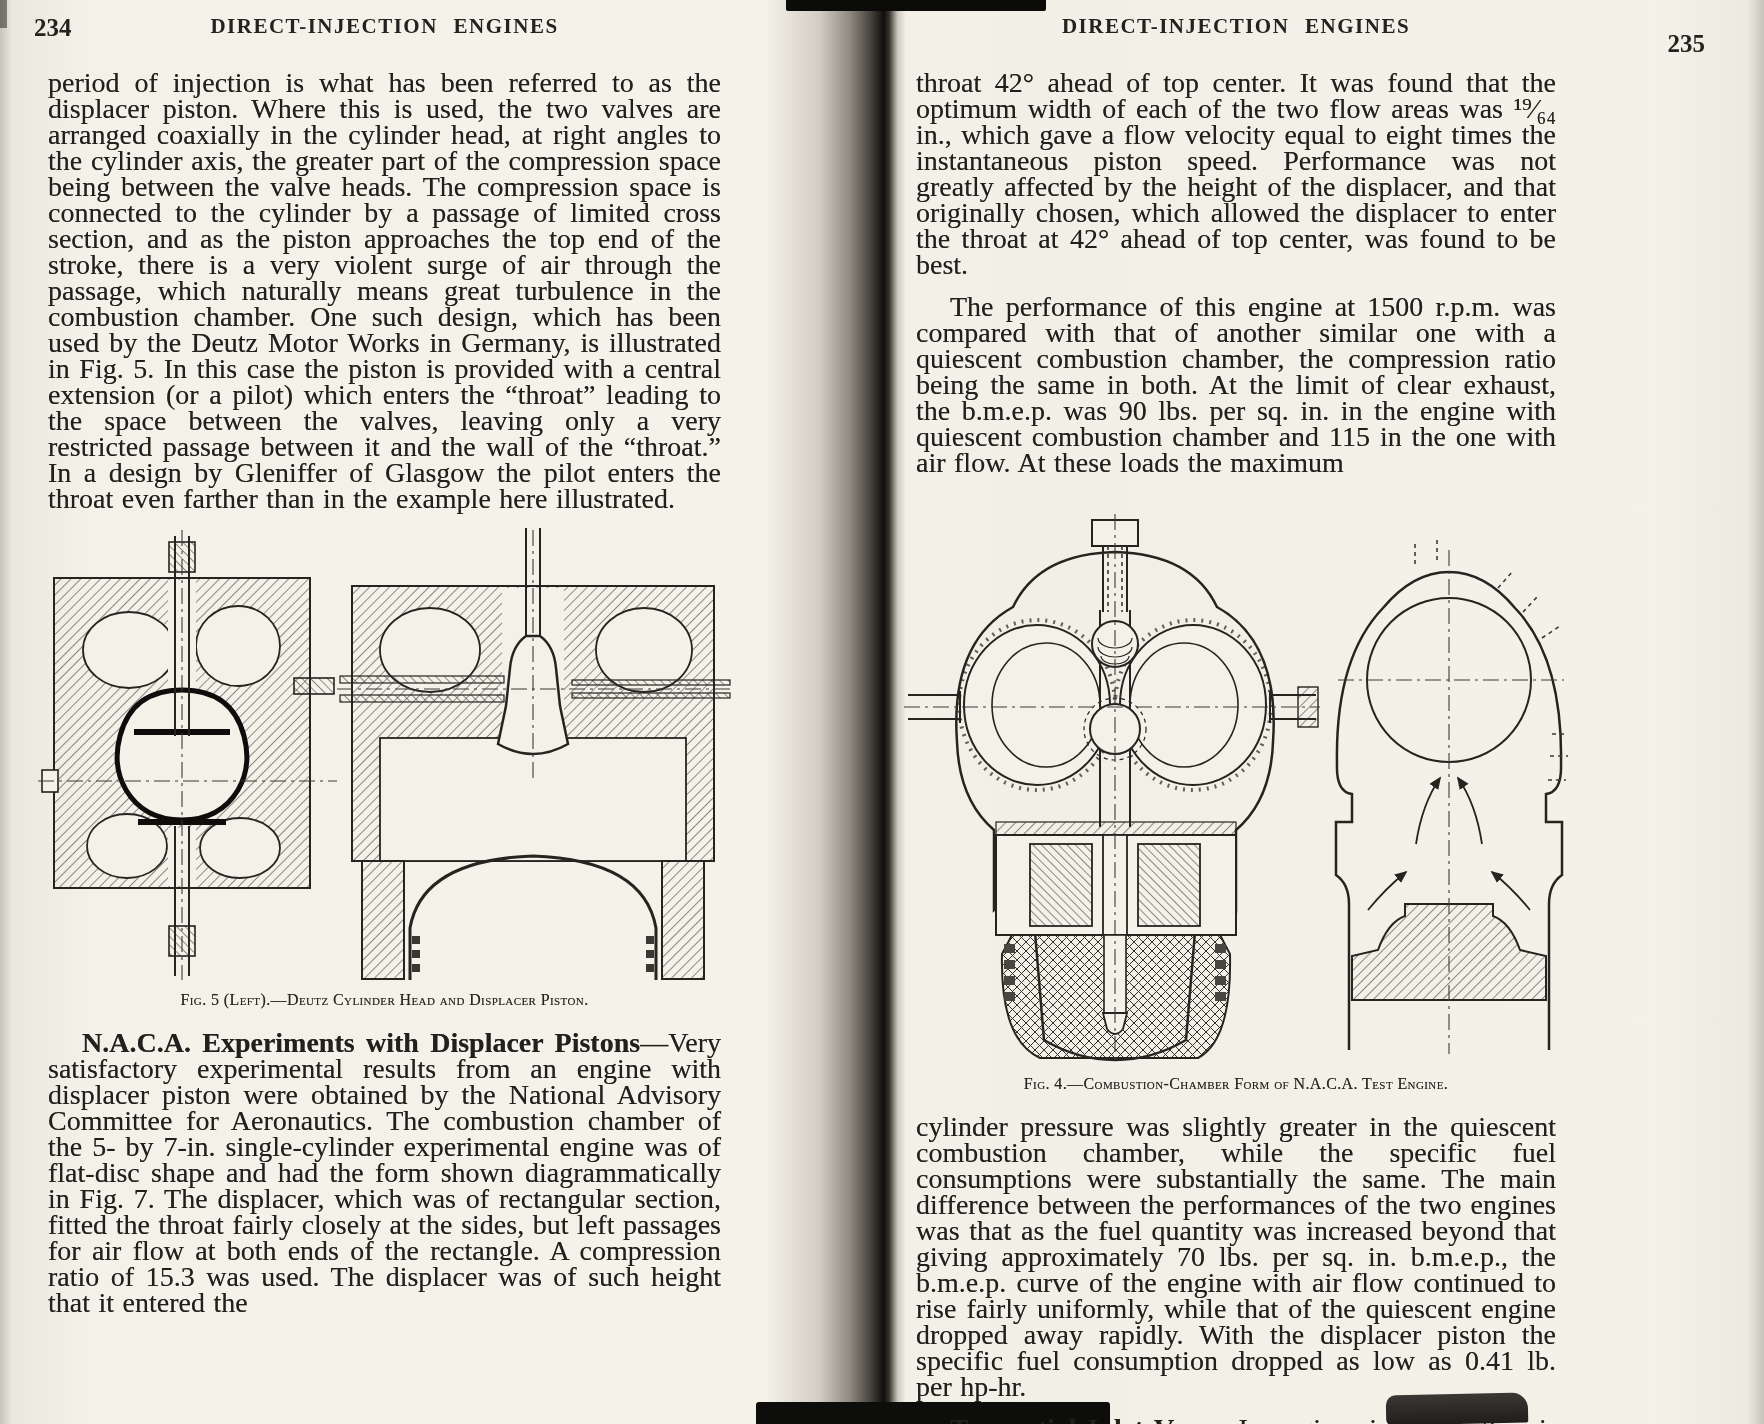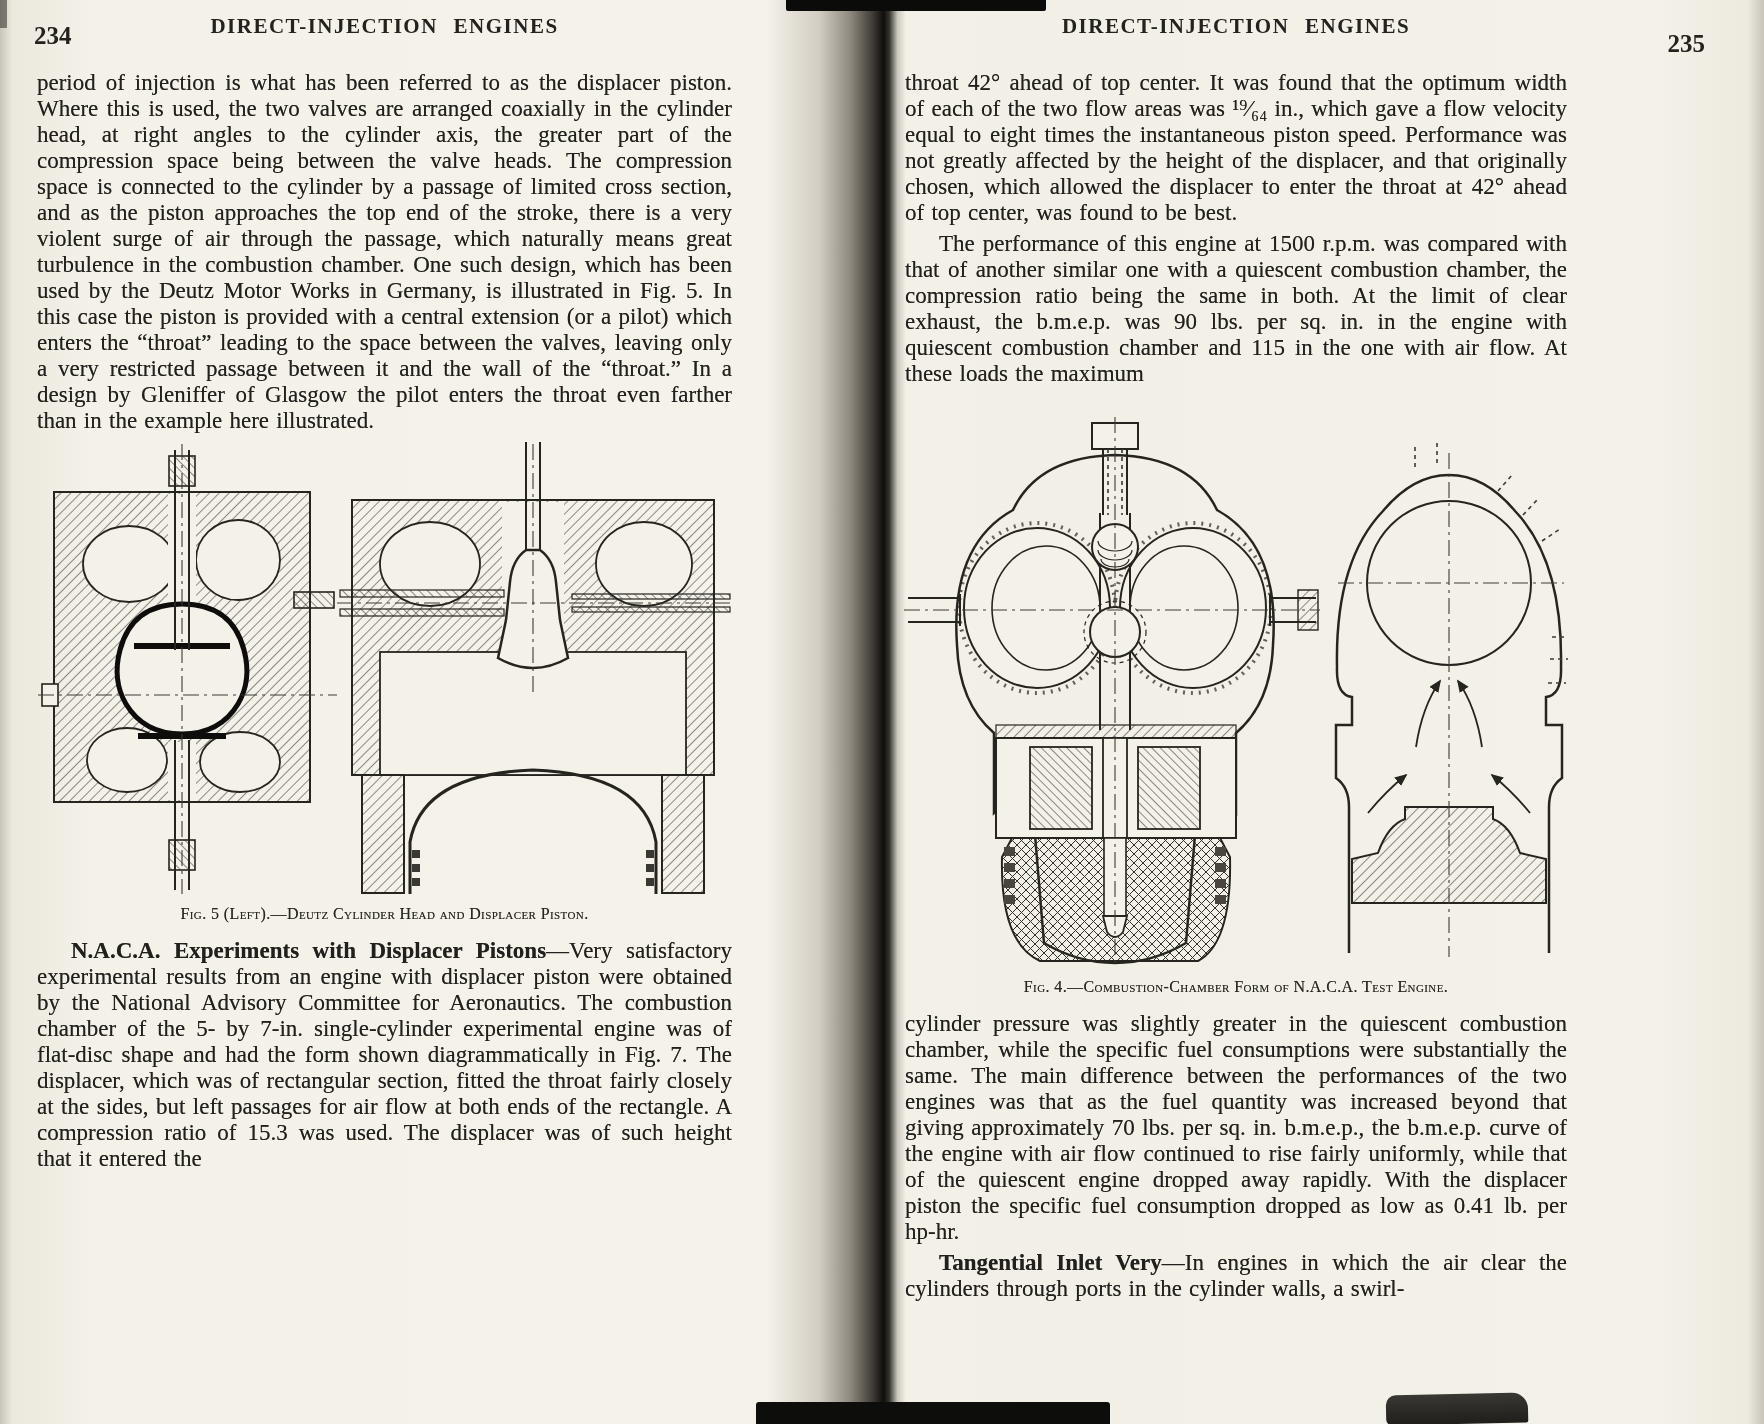--- a/index.html
+++ b/index.html
@@ -35,26 +35,26 @@
 
   
   .page{position:absolute;top:14px;}
   .page-left{left:32px;width:705px;}
   .page-right{left:900px;width:845px;}
   .rp-col{width:672px;}
 
   .phead{position:relative;height:36px;margin-bottom:20px;text-align:center;}
   .ptitle{font-size:21px;font-weight:700;letter-spacing:1.5px;word-spacing:9px;color:#23221e;text-align:center;}
   .pnum{font-size:25px;font-weight:700;color:#23221e;}
-  .pnum.left{position:absolute;left:2px;top:8px;}
+  .pnum.left{position:absolute;left:2px;top:0;}
   .pnum.right-abs{position:absolute;right:40px;top:16px;font-size:25px;font-weight:700;}
 
   .body{
-    margin:5px;
-    font-size:23px;line-height:26px;
+    margin:16px;
+    font-size:28px;line-height:26px;
     text-align:justify;
     word-spacing:1.5px;
     text-shadow:0 0 .4px rgba(32,30,26,.55);
   }
   .body.first{text-indent:0;}
   .body.ind{text-indent:34px;}
   .lead{font-weight:700;}
 
   .figure{display:block;margin:8px auto 2px;}
   .caption{

